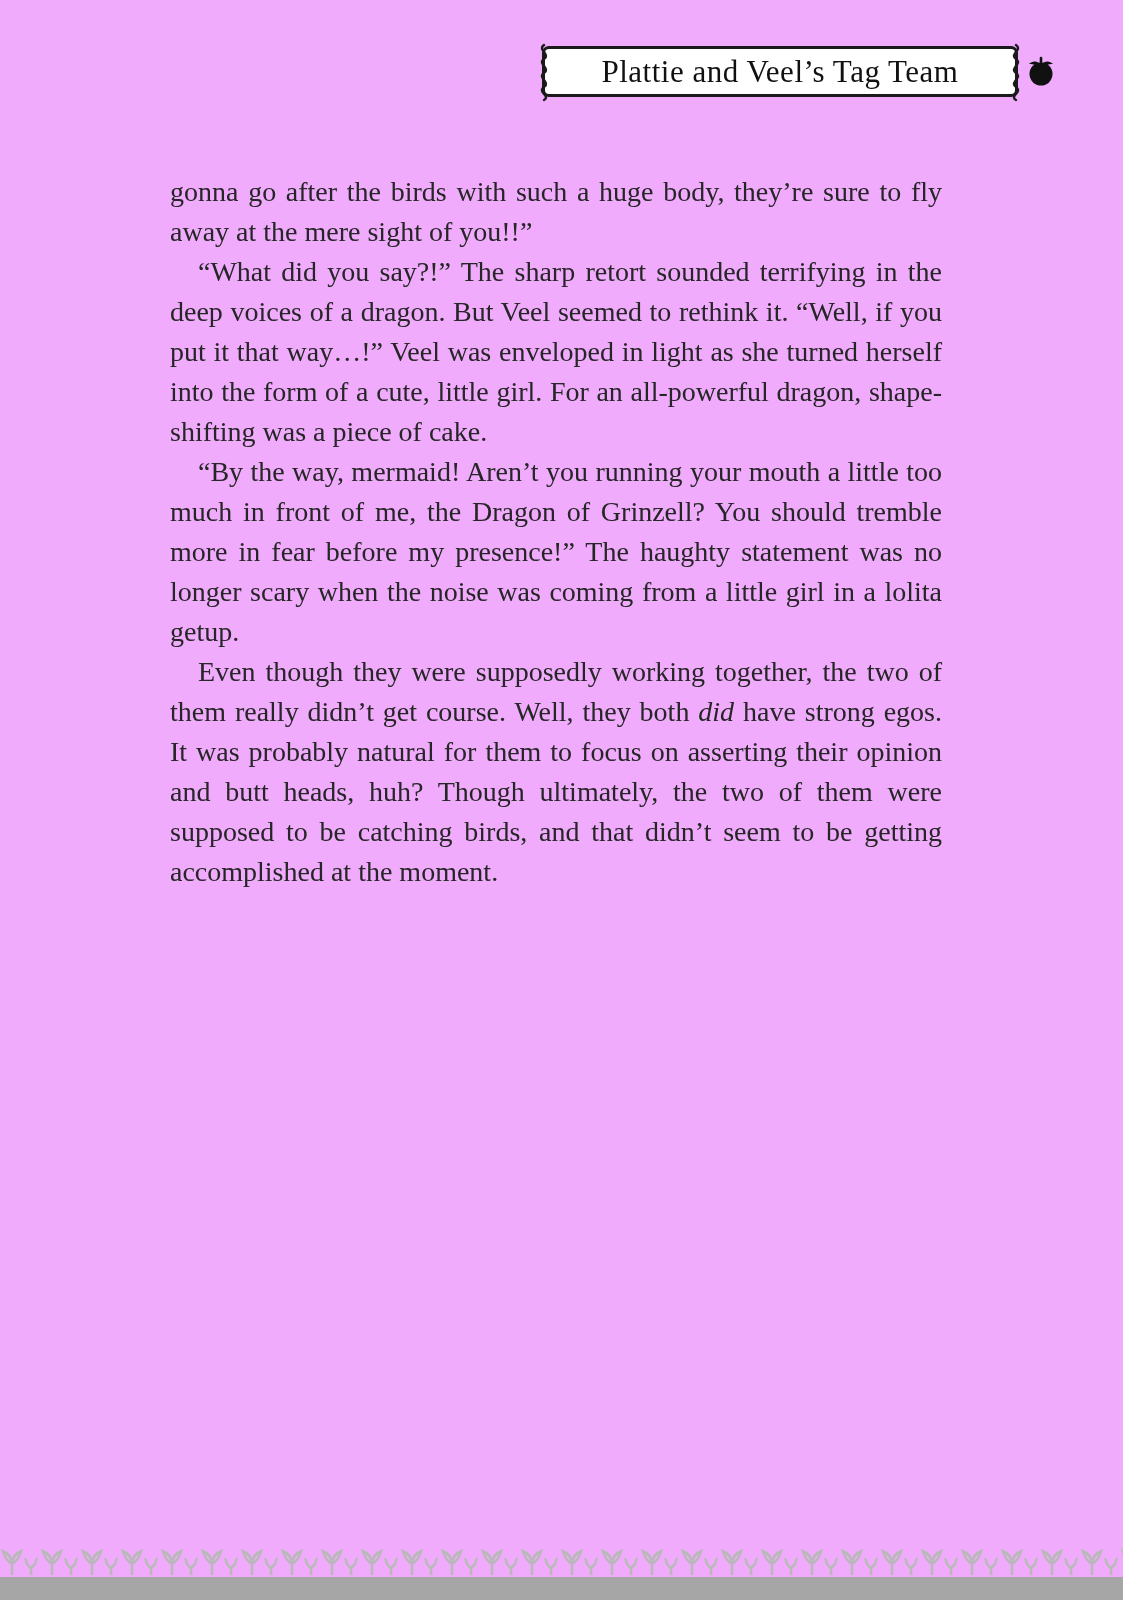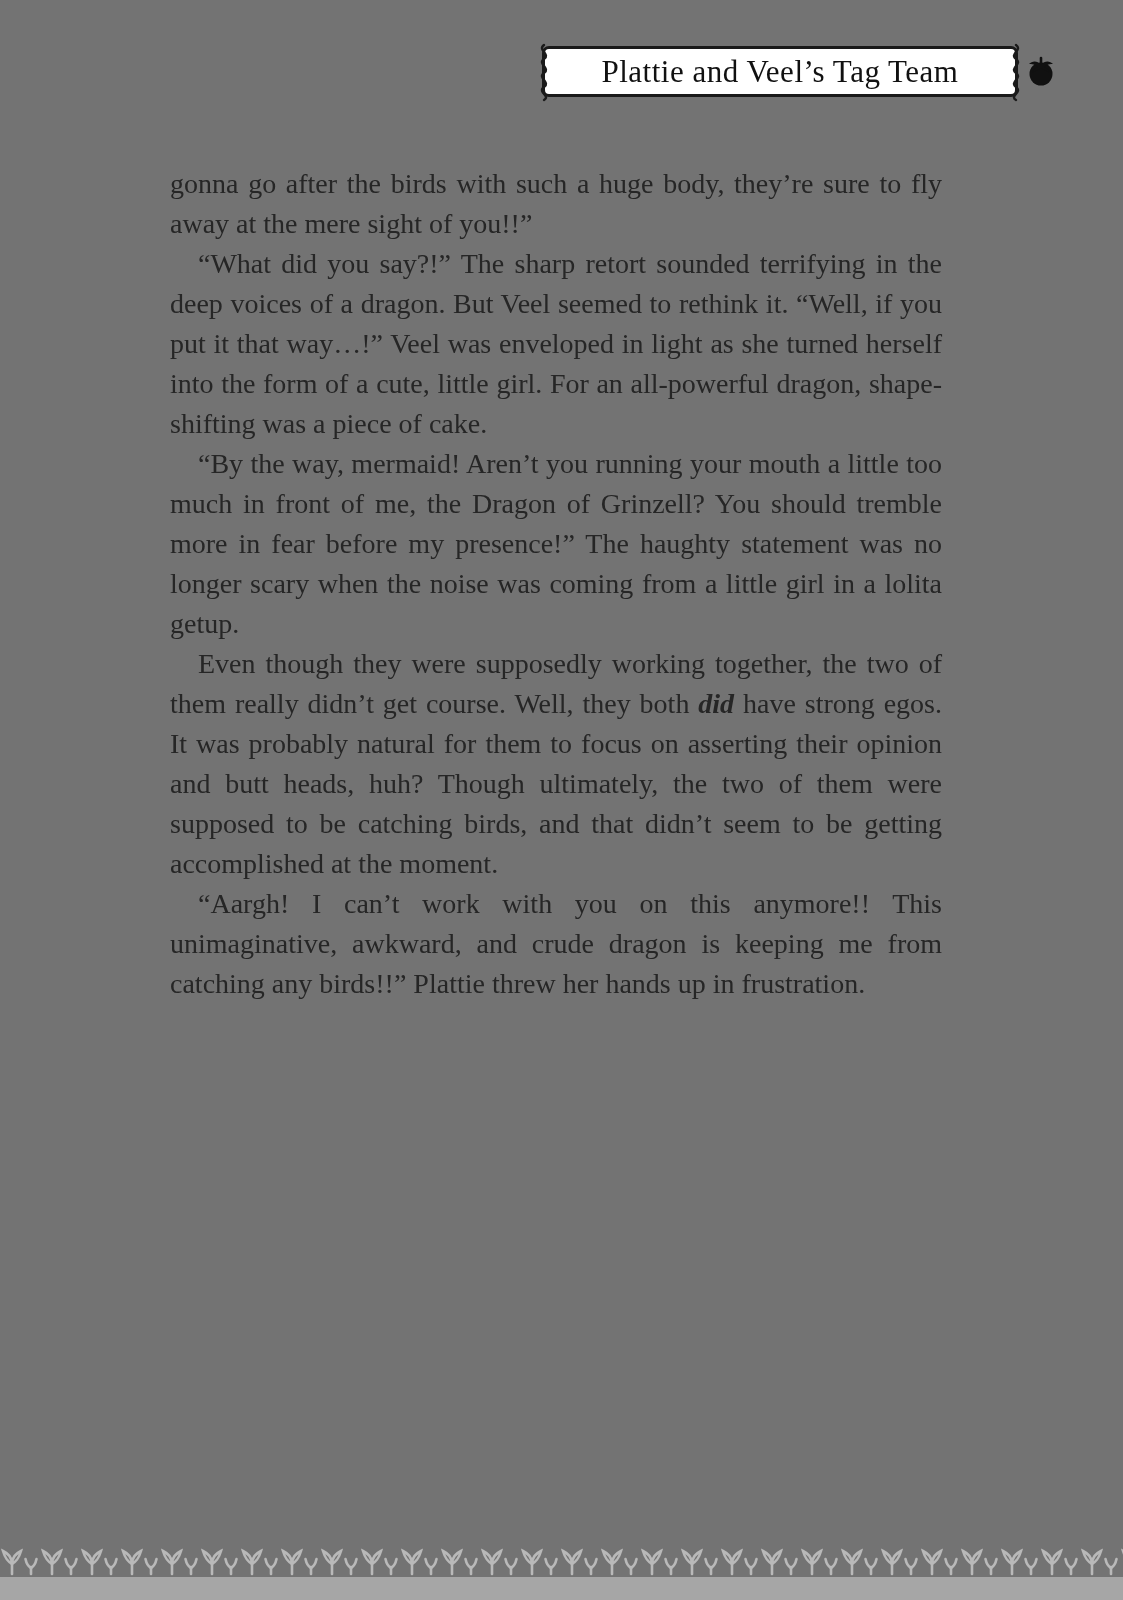--- a/index.html
+++ b/index.html
@@ -1,21 +1,21 @@
 <!DOCTYPE html>
 <html><head>
 <meta charset="utf-8">
 <style>
   * { margin: 0; padding: 0; box-sizing: border-box; }
   html, body { background: #ffffff; }
   .page {
     position: relative;
     width: 1123px;
     height: 1600px;
-    background: #737373;
+    background: #f0abfc;
     overflow: hidden;
     font-family: "Liberation Serif", serif;
     color: #262626;
     padding-left: 40px;
   }
 
   
   .chapter-header { position: absolute; left: 0; top: 0; width: 100%; height: 120px; }
   .header-box {
     position: absolute;
@@ -39,29 +39,29 @@
   }
   .end-curl { position: absolute; top: 50%; transform: translateY(-50%); }
   .end-curl.left  { left: -9px; }
   .end-curl.right { right: -9px; }
   .tomato { position: absolute; left: 1024px; top: 54px; }
 
   
   .body-text {
     position: absolute;
     left: 170px;
-    top: 164px;
+    top: 172px;
     width: 772px;
     font-size: 28px;
     line-height: 40px;
     text-align: justify;
   }
   .body-text p { text-indent: 28px; }
   .body-text p.noindent { text-indent: 0; }
-  .body-text em { font-style: italic; font-weight: bold; }
+  .body-text em { font-style: italic; }
 
   
   .footer-ornament { position: absolute; left: 0; top: 1541px; display: block; }
   .bottom-bar {
     position: absolute;
     left: 0;
     top: 1577px;
     width: 1123px;
     height: 23px;
     background: #a6a6a6;
@@ -87,21 +87,20 @@
       <path d="M17 4 L17 10" stroke="#111111" stroke-width="2.6" stroke-linecap="round"></path>
       <path d="M17 11 C13 6 8 7 5 10 C10 10 12 11.5 14 13 C11 14 8.5 16 7.5 19 C11.5 17 14.5 15.5 17 14 C19.5 15.5 22.5 17 26.5 19 C25.5 16 23 14 20 13 C22 11.5 24 10 29 10 C26 7 21 6 17 11 Z" fill="#111111"></path>
     </svg>
   </header>
 
   <main class="body-text">
     <p class="noindent">gonna go after the birds with such a huge body, they’re sure to fly away at the mere sight of you!!”</p>
     <p>“What did you say?!” The sharp retort sounded terrifying in the deep voices of a dragon. But Veel seemed to rethink it. “Well, if you put it that way…!” Veel was enveloped in light as she turned herself into the form of a cute, little girl. For an all-powerful dragon, shape-shifting was a piece of cake.</p>
     <p>“By the way, mermaid! Aren’t you running your mouth a little too much in front of me, the Dragon of Grinzell? You should tremble more in fear before my presence!” The haughty statement was no longer scary when the noise was coming from a little girl in a lolita getup.</p>
     <p><span>Even though they were supposedly working together, the two of them really didn’t get course. Well, they both </span><em>did</em><span> have strong egos. It was probably natural for them to focus on asserting their opinion and butt heads, huh? Though ultimately, the two of them were supposed to be catching birds, and that didn’t seem to be getting accomplished at the moment.</span></p>
-    <p>“Aargh! I can’t work with you on this anymore!! This unimaginative, awkward, and crude dragon is keeping me from catching any birds!!” Plattie threw her hands up in frustration.</p>
   </main>
 
   <footer>
     <svg class="footer-ornament" width="1123" height="36" viewBox="0 0 1123 36">
       <defs>
         <pattern id="sproutPattern" width="40" height="36" patternUnits="userSpaceOnUse">
           <g stroke="#b9b9b9" fill="none" stroke-width="2.6" stroke-linecap="round">
             <path d="M12 33 L12 21"></path>
             <path d="M12 23 C7 20 5 17 3 10 C9 13 11 16 12 22"></path>
             <path d="M12 23 C17 20 19 17 21 10 C15 13 13 16 12 22"></path>

